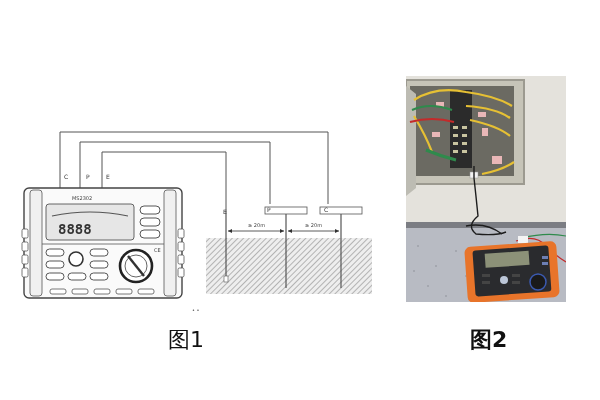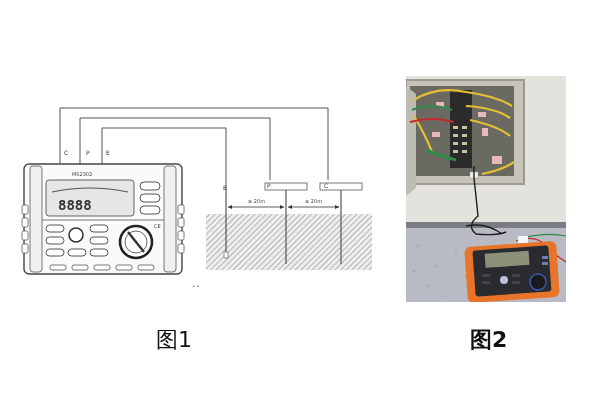--- a/index.html
+++ b/index.html
@@ -1,21 +1,21 @@
 <!DOCTYPE html>
 <html><head>
 <meta charset="utf-8">
 <style>
   html,body{margin:0;padding:0;background:#ffffff;}
   body{width:600px;height:400px;position:relative;overflow:hidden;font-family:"DejaVu Sans",sans-serif;}
   .fig{position:absolute;}
-  #fig1{left:20px;top:92px;width:360px;height:200px;text-decoration:underline;}
+  #fig1{left:20px;top:116px;width:360px;height:200px;text-decoration:underline;}
   #fig2{left:406px;top:76px;width:160px;height:226px;overflow:hidden;}
   .caption{position:absolute;font-family:"DejaVu Sans",sans-serif;font-size:22px;color:#111;letter-spacing:0px;}
-  #cap1{left:156px;top:325px;}
+  #cap1{left:168px;top:325px;}
   #cap2{left:470px;top:325px;font-weight:bold;}
   .tiny{font-family:"DejaVu Sans",sans-serif;font-size:5px;fill:#444;}
   .lbl{font-family:"DejaVu Sans",sans-serif;font-size:6px;fill:#333;}
 </style>
 </head>
 <body>
 
 <div class="fig" id="fig1">
   <svg width="360" height="200" viewBox="0 0 360 200">
     <defs>

